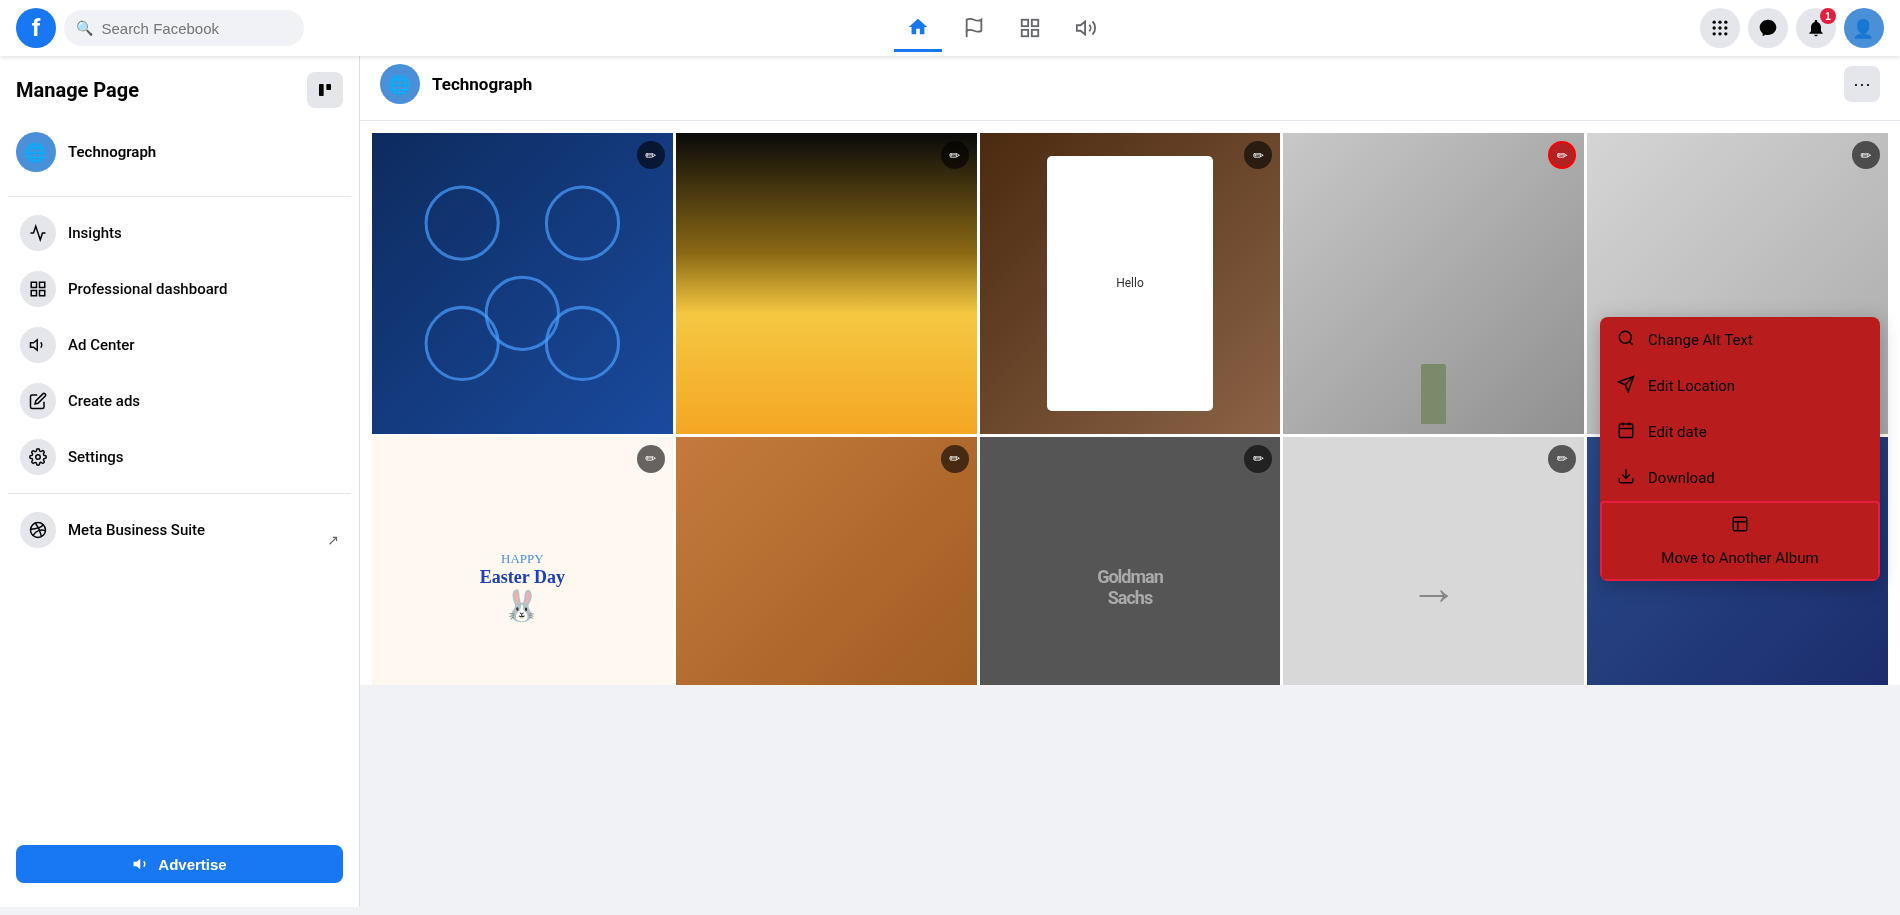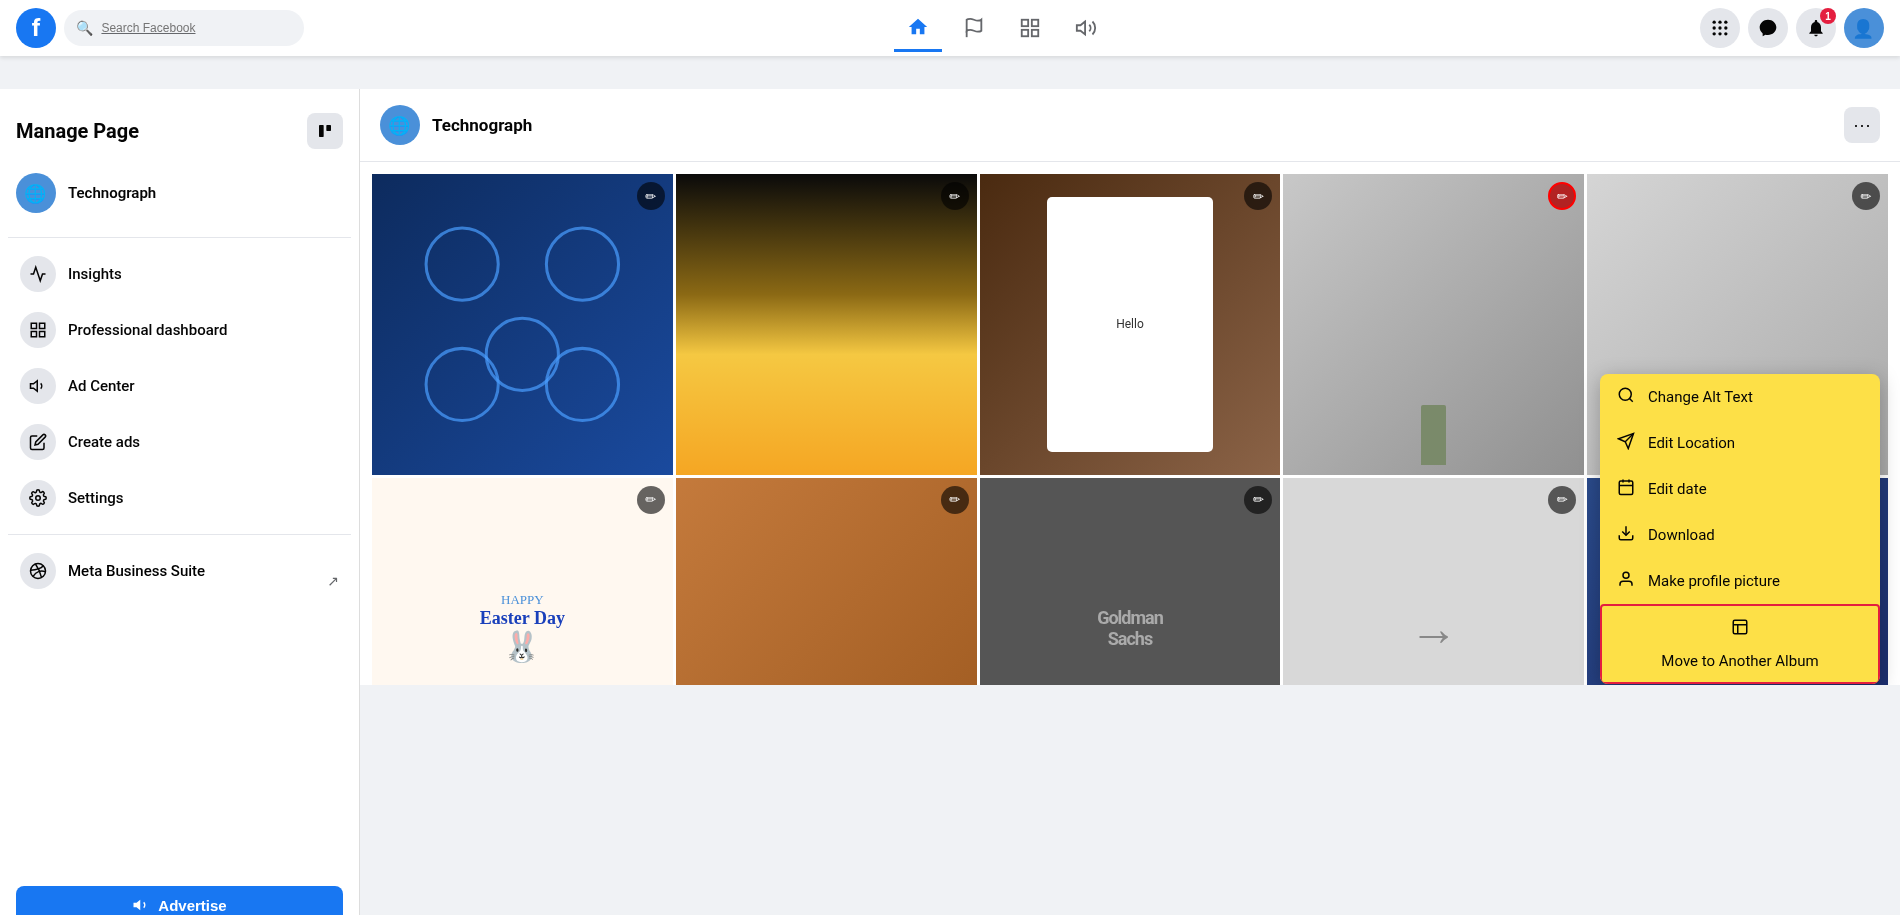--- a/index.html
+++ b/index.html
@@ -17,21 +17,21 @@
       font-size: 24px; color: white; font-weight: bold; cursor: pointer;
     }
     .search-bar {
       margin-left: 8px; background: #f0f2f5; border-radius: 20px;
       display: flex; align-items: center; padding: 0 12px; height: 36px;
       width: 240px; cursor: pointer;
     }
     .search-bar .search-icon-svg { color: #65676b; margin-right: 8px; font-size: 14px; }
     .search-bar input {
       border: none; background: transparent; outline: none;
-      font-size: 12px; color: #65676b; width: 100%; text-decoration: underline;
+      font-size: 15px; color: #65676b; width: 100%;
     }
     .nav-center {
       flex: 1; display: flex; justify-content: center; gap: 8px;
     }
     .nav-icon-btn {
       width: 48px; height: 48px; border-radius: 8px; border: none;
       background: transparent; display: flex; align-items: center; justify-content: center;
       cursor: pointer; font-size: 22px; color: #65676b;
     }
     .nav-icon-btn.active { color: #1877f2; border-bottom: 3px solid #1877f2; border-radius: 0; }
@@ -49,21 +49,21 @@
       font-size: 10px; display: flex; align-items: center; justify-content: center;
       font-weight: bold;
     }
     .avatar-nav {
       width: 40px; height: 40px; border-radius: 50%; background: #4a90d9;
       cursor: pointer; overflow: hidden; display: flex; align-items: center; justify-content: center;
       font-size: 18px; color: white;
     }
 
     
-    .layout { display: flex; padding-top: 89px; height: 685px; }
+    .layout { display: flex; padding-top: 48px; height: 685px; }
 
     
     .sidebar {
       width: 360px; min-width: 360px; background: #fff;
       padding: 16px 8px; overflow-y: auto; border-right: 1px solid #ddd;
       display: flex; flex-direction: column; justify-content: space-between;
       height: calc(915px - 56px);
     }
     .sidebar-top {}
     .manage-page-header {
@@ -162,22 +162,22 @@
     }
     .photo-edit-btn.highlighted {
       background: rgba(180,0,0,0.8); border: 2px solid red;
     }
 
     
     .photo-tech { background: linear-gradient(135deg, #1a3a6b, #2d5a9e); }
 
     
     .dropdown-menu {
-      position: absolute; top: 212px; right: 20px; width: 280px;
-      background: #fde047; border-radius: 8px; box-shadow: 0 4px 20px rgba(0,0,0,0.25);
+      position: absolute; top: 196px; right: 20px; width: 280px;
+      background: #b91c1c; border-radius: 8px; box-shadow: 0 4px 20px rgba(0,0,0,0.25);
       z-index: 200; overflow: hidden;
     }
     .dropdown-item {
       display: flex; align-items: center; gap: 12px;
       padding: 12px 16px; cursor: pointer; font-size: 15px; color: #050505;
     }
     .dropdown-item.highlighted { border: 2px solid #e41e3f; border-radius: 4px; flex-direction: column; }
     .dropdown-item-icon { font-size: 18px; color: #050505; width: 20px; text-align: center; }
 
     
@@ -486,29 +486,20 @@
           <div class="dropdown-item">
             <span class="dropdown-item-icon">
               <svg width="18" height="18" viewBox="0 0 24 24" fill="none" stroke="currentColor" stroke-width="2">
                   <path d="M21 15v4a2 2 0 0 1-2 2H5a2 2 0 0 1-2-2v-4"></path>
                   <polyline points="7 10 12 15 17 10"></polyline>
                   <line x1="12" y1="15" x2="12" y2="3"></line>
                 </svg>
             </span>
             <span>Download</span>
           </div>
-          <div class="dropdown-item">
-            <span class="dropdown-item-icon">
-              <svg width="18" height="18" viewBox="0 0 24 24" fill="none" stroke="currentColor" stroke-width="2">
-                  <path d="M20 21v-2a4 4 0 0 0-4-4H8a4 4 0 0 0-4 4v2"></path>
-                  <circle cx="12" cy="7" r="4"></circle>
-                </svg>
-            </span>
-            <span>Make profile picture</span>
-          </div>
           <div class="dropdown-item highlighted" style="border:2px solid #e41e3f;border-radius:4px;">
             <span class="dropdown-item-icon">
               <svg width="18" height="18" viewBox="0 0 24 24" fill="none" stroke="currentColor" stroke-width="2">
                   <rect x="3" y="3" width="18" height="18" rx="2"></rect>
                   <path d="M3 9h18"></path>
                   <path d="M9 21V9"></path>
                 </svg>
             </span>
             <span>Move to Another Album</span>
           </div>

